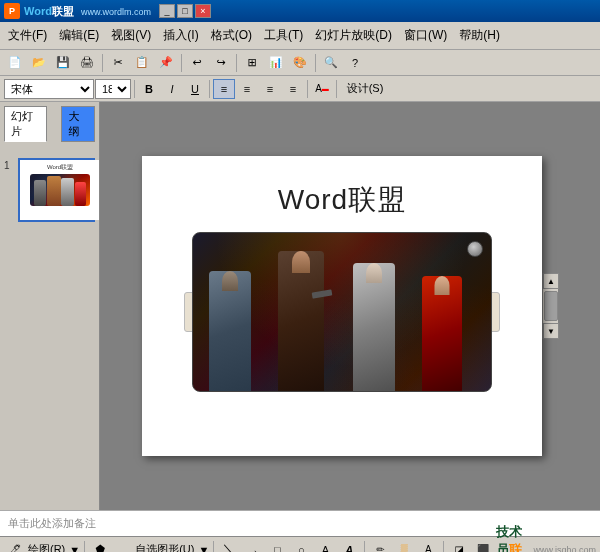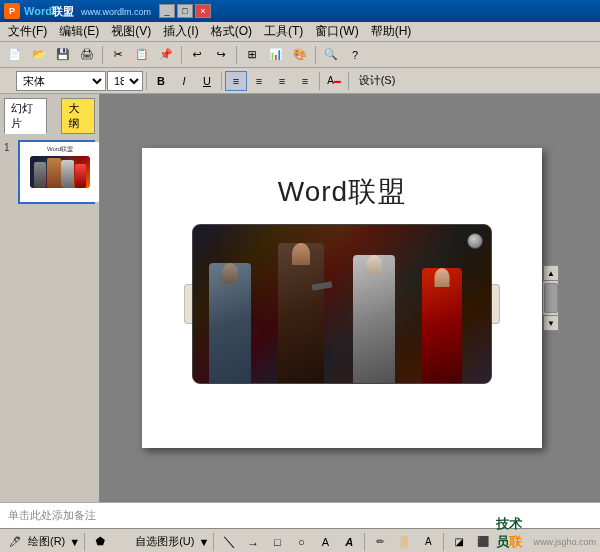--- a/index.html
+++ b/index.html
@@ -52,21 +52,21 @@
       align-items: center;
       justify-content: center;
       font-size: 9px;
       cursor: pointer;
       color: black;
     }
     .title-btn.close { background: #d44; color: white; }
 
     
     .menu-bar {
-      height: 20px;
+      height: 28px;
       background: #d4d0c8;
       border-bottom: 1px solid #a0a0a0;
       display: flex;
       align-items: center;
       padding: 0 2px;
       font-size: 12px;
     }
     .menu-item {
       padding: 1px 6px;
       cursor: pointer;
@@ -101,21 +101,21 @@
       font-size: 11px;
     }
 
     
     .format-bar {
       height: 26px;
       background: #d4d0c8;
       border-bottom: 1px solid #a0a0a0;
       display: flex;
       align-items: center;
-      padding: 2px 16px;
+      padding: 2px 4px;
       gap: 1px;
     }
     .font-select {
       width: 90px;
       height: 20px;
       font-size: 11px;
       border: 1px solid #888;
       background: white;
       padding: 0 2px;
     }
@@ -155,26 +155,26 @@
       padding: 4px;
       display: flex;
       flex-direction: column;
       gap: 4px;
       overflow-y: auto;
     }
     .panel-tabs {
       height: 36px;
       display: flex;
       gap: 14px;
-      margin-bottom: 2px;
+      margin-bottom: 12px;
     }
     .panel-tab {
       padding: 2px 6px;
       font-size: 11px;
-      background: #fde047;
+      background: #3b82f6;
       border: 1px solid #888;
       cursor: pointer;
     }
     .panel-tab.active { background: #fff; border-bottom: 1px solid #fff; }
     .slide-thumb {
       border: 2px solid #888;
       background: white;
       cursor: pointer;
       position: relative;
     }
@@ -380,20 +380,21 @@
   </div>
 </div>
 
 <div class="menu-bar">
   <div class="menu-item">文件(F)</div>
   <div class="menu-item">编辑(E)</div>
   <div class="menu-item">视图(V)</div>
   <div class="menu-item">插入(I)</div>
   <div class="menu-item">格式(O)</div>
   <div class="menu-item">工具(T)</div>
+  <div class="menu-item">幻灯片放映(D)</div>
   <div class="menu-item">窗口(W)</div>
   <div class="menu-item">帮助(H)</div>
 </div>
 
 <div class="toolbar">
   <div class="tb-btn" title="新建">📄</div>
   <div class="tb-btn" title="打开">📂</div>
   <div class="tb-btn" title="保存">💾</div>
   <div class="tb-btn" title="打印">🖨</div>
   <div class="toolbar-separator"></div>

